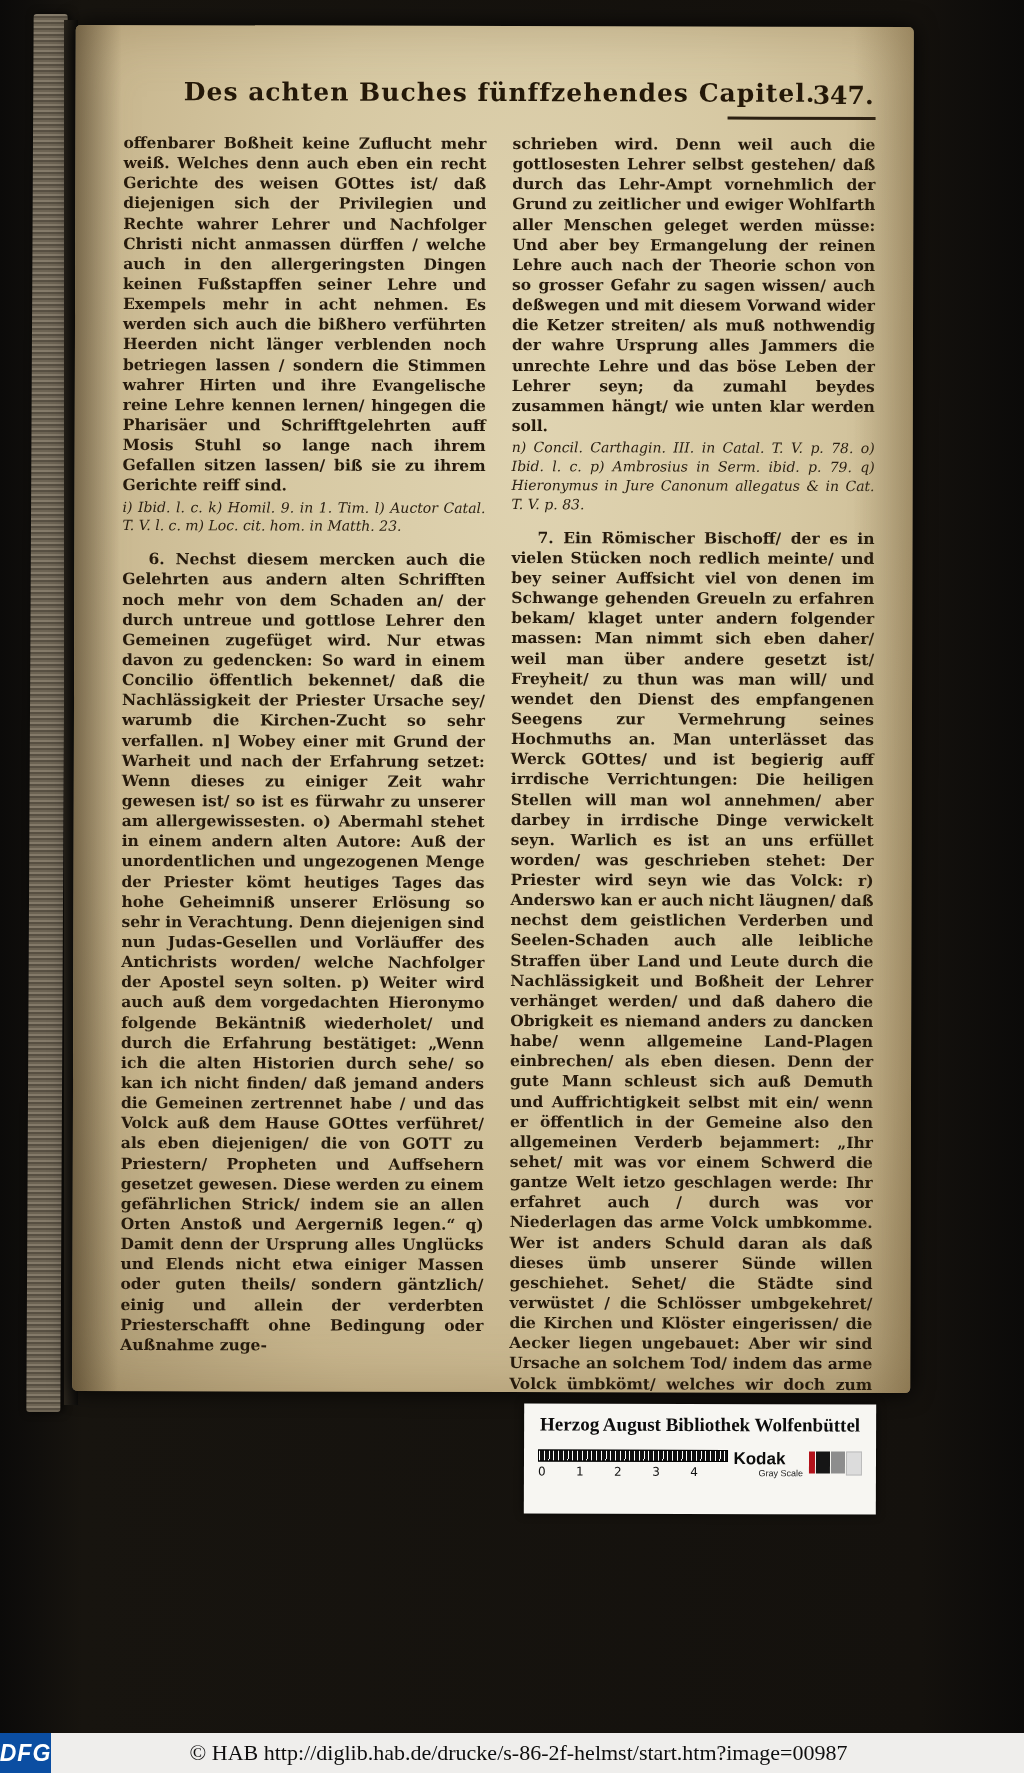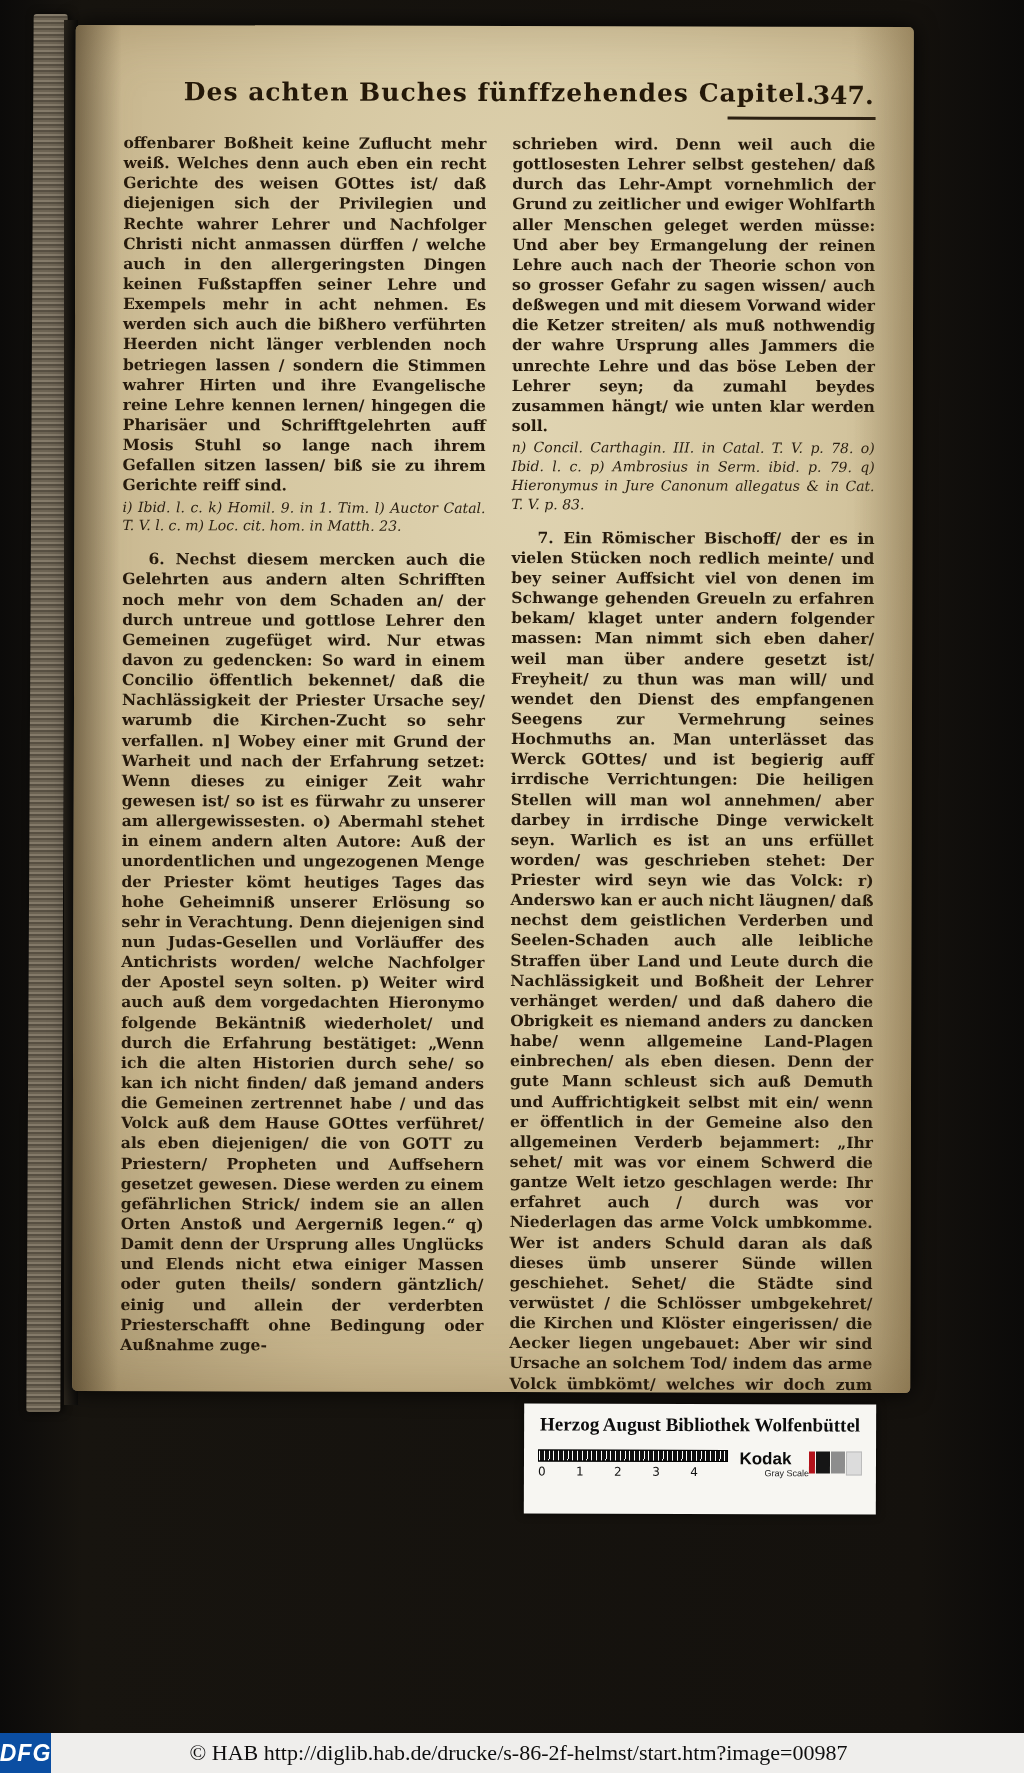--- a/index.html
+++ b/index.html
@@ -79,21 +79,21 @@
   }
   .label-row{display:flex;justify-content:space-between;align-items:flex-start;margin-top:14px;}
   .ruler{width:190px;}
   .ruler-bar{
     height:10px;background:
       repeating-linear-gradient(90deg,#ffffff 0 1px, transparent 1px 4.75px),
       #101010;
     border:1px solid #000;
   }
   .ruler-numbers{display:flex;justify-content:space-between;font-family:"DejaVu Sans", sans-serif;font-size:12px;color:#111;margin-top:3px;padding-right:0px;width:160px;}
-  .kodak-block{display:flex;align-items:flex-start;}
+  .kodak-block{display:flex;align-items:flex-start;gap:6px;}
   .kodak-text{line-height:1;}
   .kodak-name{font-family:"Liberation Sans", sans-serif;font-weight:bold;font-size:17px;color:#0c0c0c;}
   .kodak-sub{font-family:"Liberation Sans", sans-serif;font-size:9px;color:#222;margin-top:2px;padding-left:25px;}
   .gray-squares{display:flex;gap:1px;margin-top:1px;}
   .sq{width:14px;height:22px;}
   .sq.red{background:#b3121b;width:6px;}
   .sq.black{background:#161616;}
   .sq.mid{background:#8d8d8d;}
   .sq.light{background:#dcdcdc;border:1px solid #bbb;}
 

